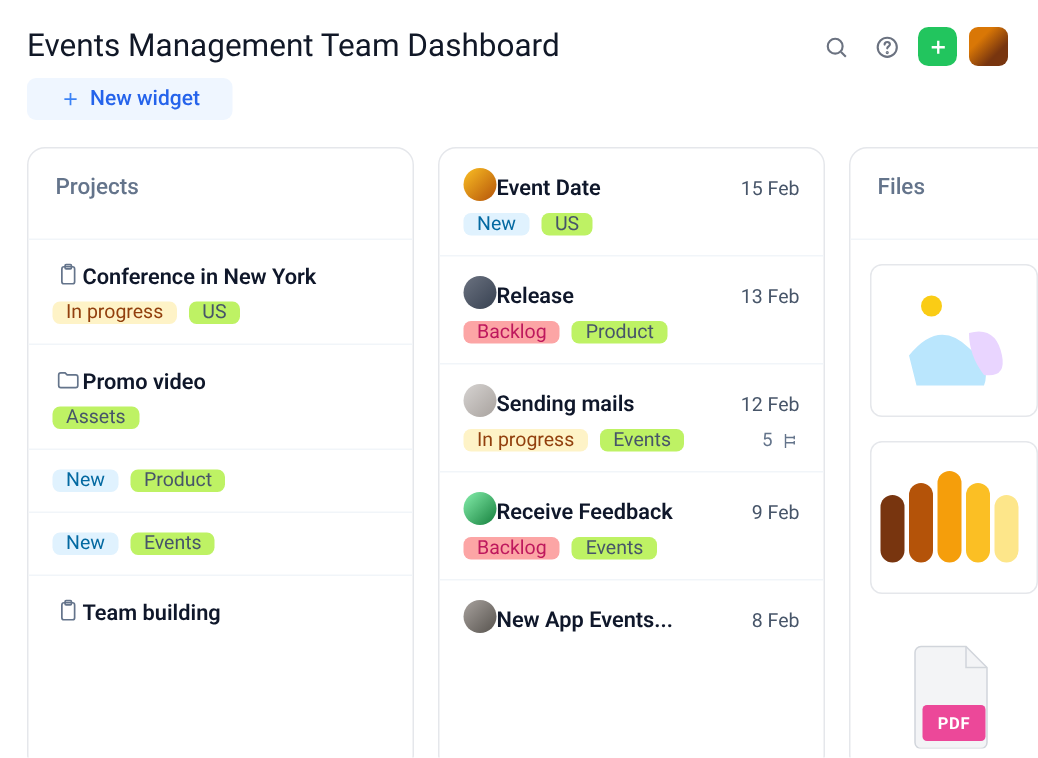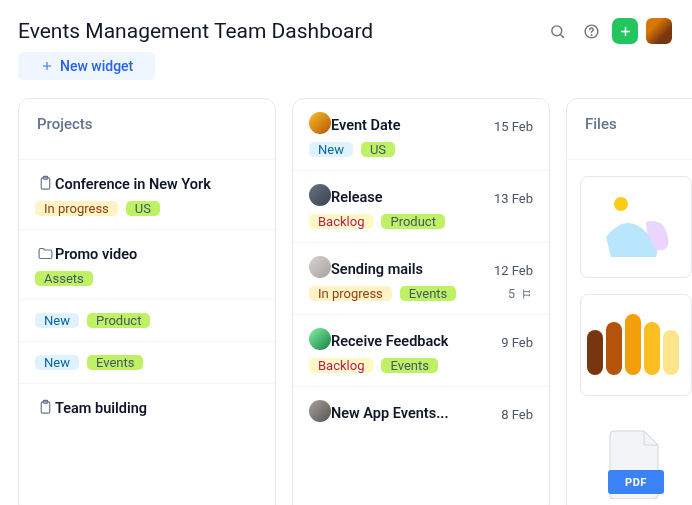--- a/index.html
+++ b/index.html
@@ -136,40 +136,40 @@
     flex-wrap: wrap;
   }
   .tag {
     font-size: 13px;
     padding: 0 9px;
     border-radius: 5px;
     font-weight: 450;
   }
   .tag.inprogress { background:#fef3c7; color:#92400e; }
   .tag.new { background:#e0f2fe; color:#0369a1; }
-  .tag.backlog { background:#fef9c3; color:#be185d; }
+  .tag.backlog { background:#fca5a5; color:#be185d; }
   .tag.gray { background:#bef264; color:#475569; }
   .subtask {
     margin-left:auto;
     font-size:12.5px;color:#64748b;
     display:flex;align-items:center;gap:4px;
   }
   .subtask svg{width:14px;height:14px;stroke:#64748b;fill:none;stroke-width:1.6;}
   .file-thumb {
     margin: 16px auto 0;
     width: 112px; height: 102px;
     border:1px solid #e5e7eb;
     border-radius:8px;
     display:flex;align-items:center;justify-content:center;
     overflow:hidden;
     position:relative;
   }
   .pdf-badge{
     position:absolute;bottom:20px;
-    width:56px;height:24px;background:#3b82f6;border-radius:3px;
+    width:42px;height:24px;background:#ec4899;border-radius:3px;
     display:flex;align-items:center;justify-content:center;
     color:#fff;font-size:11px;font-weight:700;letter-spacing:0.5px;
   }
 </style>
 </head>
 <body>
 
 
 
 <div class="header">

